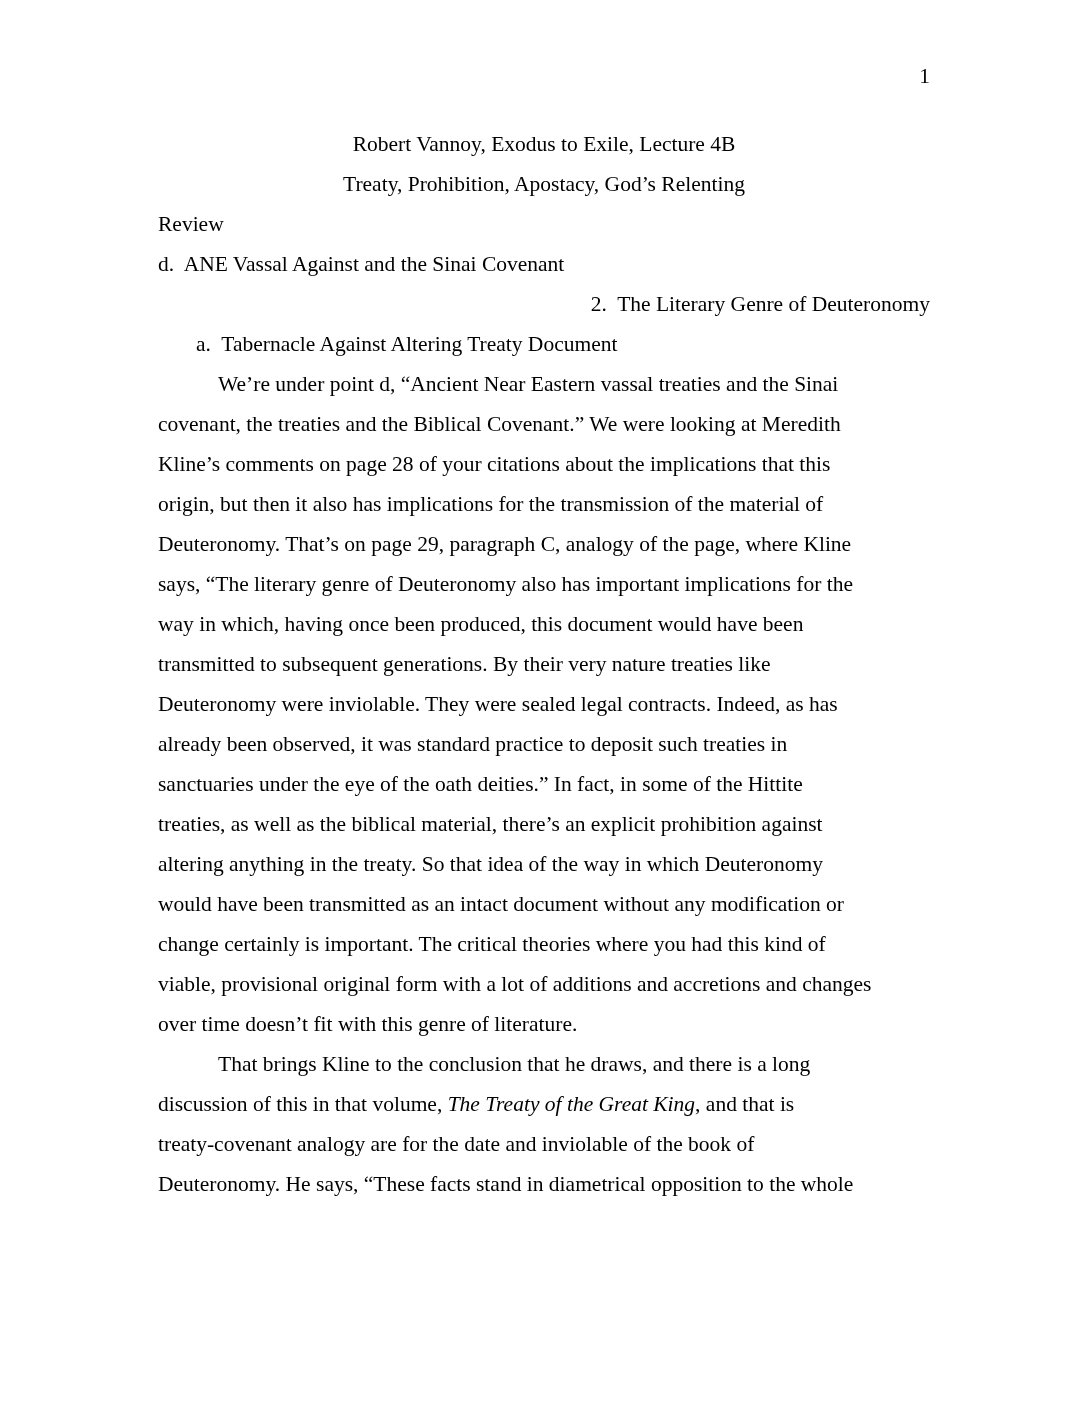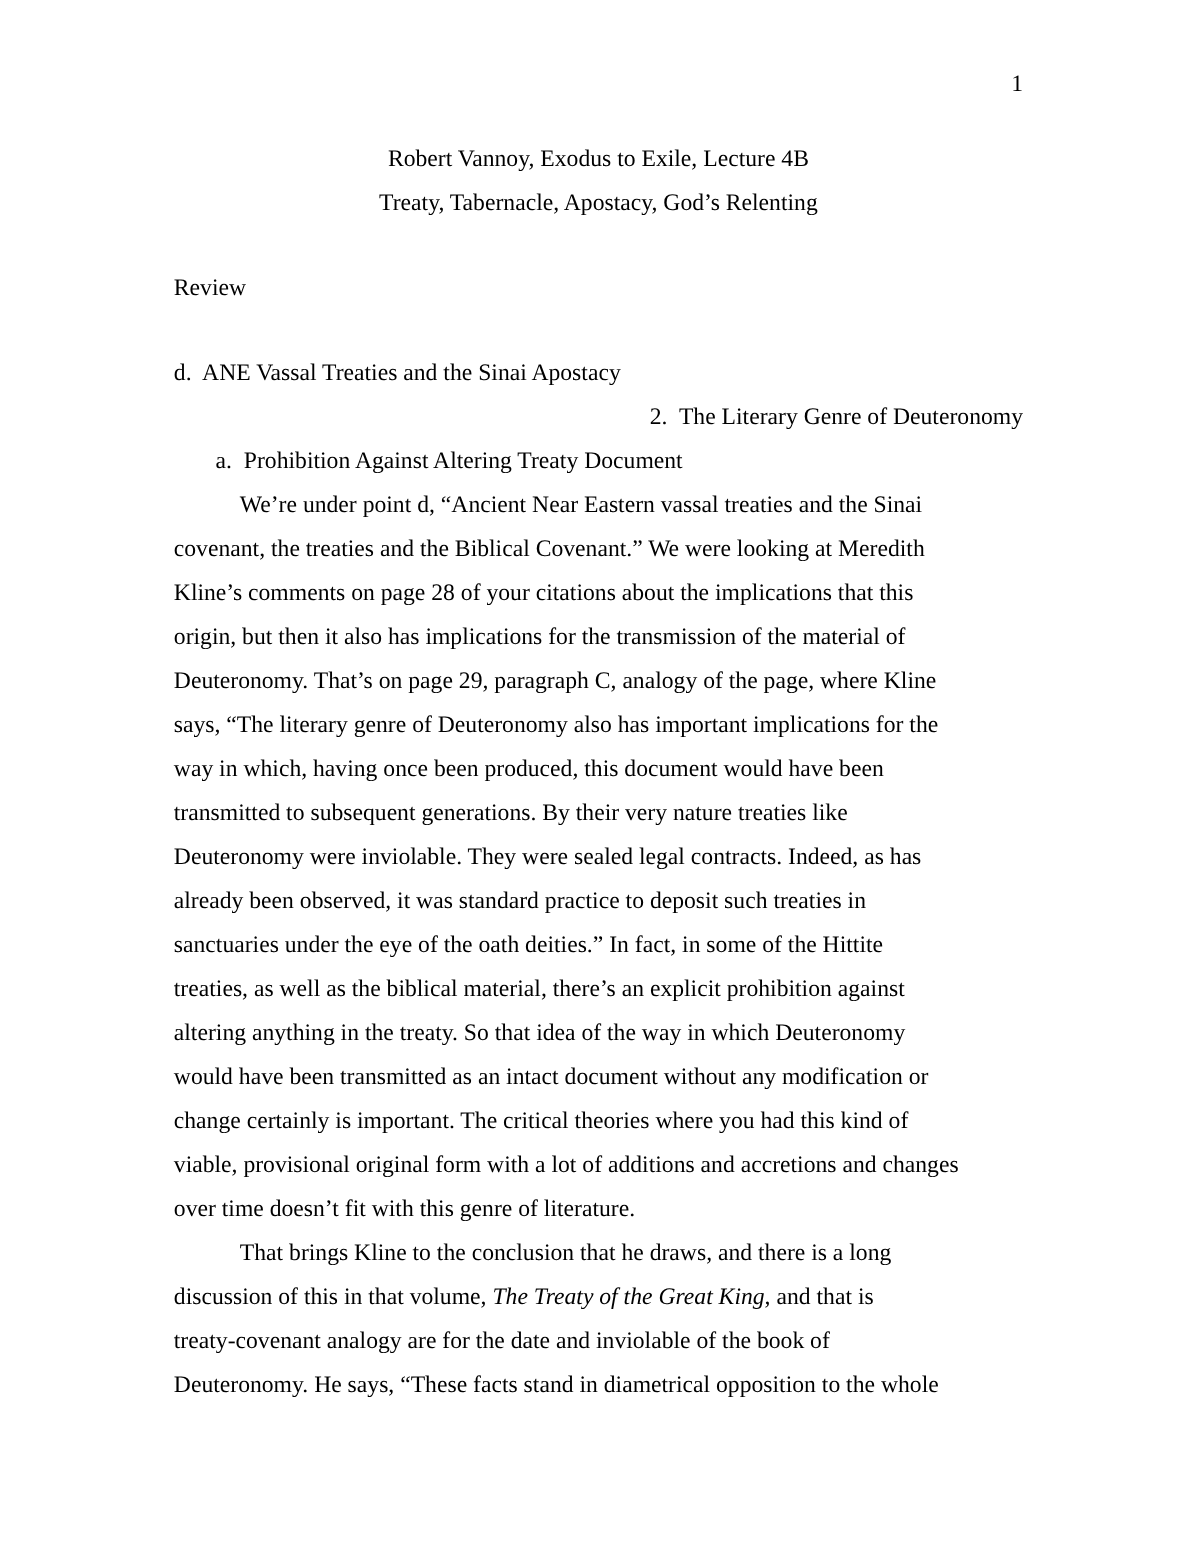--- a/index.html
+++ b/index.html
@@ -33,43 +33,43 @@
   }
   .line {
     font-size: 21.5px;
     line-height: 40px;
     white-space: pre;
   }
   .title-line {
     text-align: center;
     font-weight: normal;
   }
-  .indent-0 { padding-left: 0; margin-top: 37px; }
+  .indent-0 { padding-left: 0; }
   .indent-1 { padding-left: 25px; text-align: right; }
   .indent-2 { padding-left: 38px; }
   .para-line.first { text-indent: 60px; }
   .italic { font-style: italic; margin-top: 32px; }
 </style>
 </head>
 <body>
 
 <div class="page">
   <div class="page-number line">1</div>
 
   <div class="content">
     <div class="title-block">
       <div class="line title-line">Robert Vannoy, Exodus to Exile, Lecture 4B</div>
-      <div class="line title-line">Treaty, Tabernacle, Apostacy, God’s Relenting</div>
+      <div class="line title-line">Treaty, Prohibition, Apostacy, God’s Relenting</div>
     </div>
 
     <div id="outline">
         <div class="line indent-0">Review</div>
-        <div class="line indent-0">d.  ANE Vassal Treaties and the Sinai Apostacy</div>
+        <div class="line indent-0">d.  ANE Vassal Against and the Sinai Covenant</div>
         <div class="line indent-1">2.  The Literary Genre of Deuteronomy</div>
-        <div class="line indent-2">a.  Prohibition Against Altering Treaty Document</div>
+        <div class="line indent-2">a.  Tabernacle Against Altering Treaty Document</div>
       </div>
 
     <div id="body-text">
         <div class="line para-line first">We’re under point d, “Ancient Near Eastern vassal treaties and the Sinai</div>
         <div class="line para-line">covenant, the treaties and the Biblical Covenant.” We were looking at Meredith</div>
         <div class="line para-line">Kline’s comments on page 28 of your citations about the implications that this</div>
         <div class="line para-line">origin, but then it also has implications for the transmission of the material of</div>
         <div class="line para-line">Deuteronomy. That’s on page 29, paragraph C, analogy of the page, where Kline</div>
         <div class="line para-line">says, “The literary genre of Deuteronomy also has important implications for the</div>
         <div class="line para-line">way in which, having once been produced, this document would have been</div>

